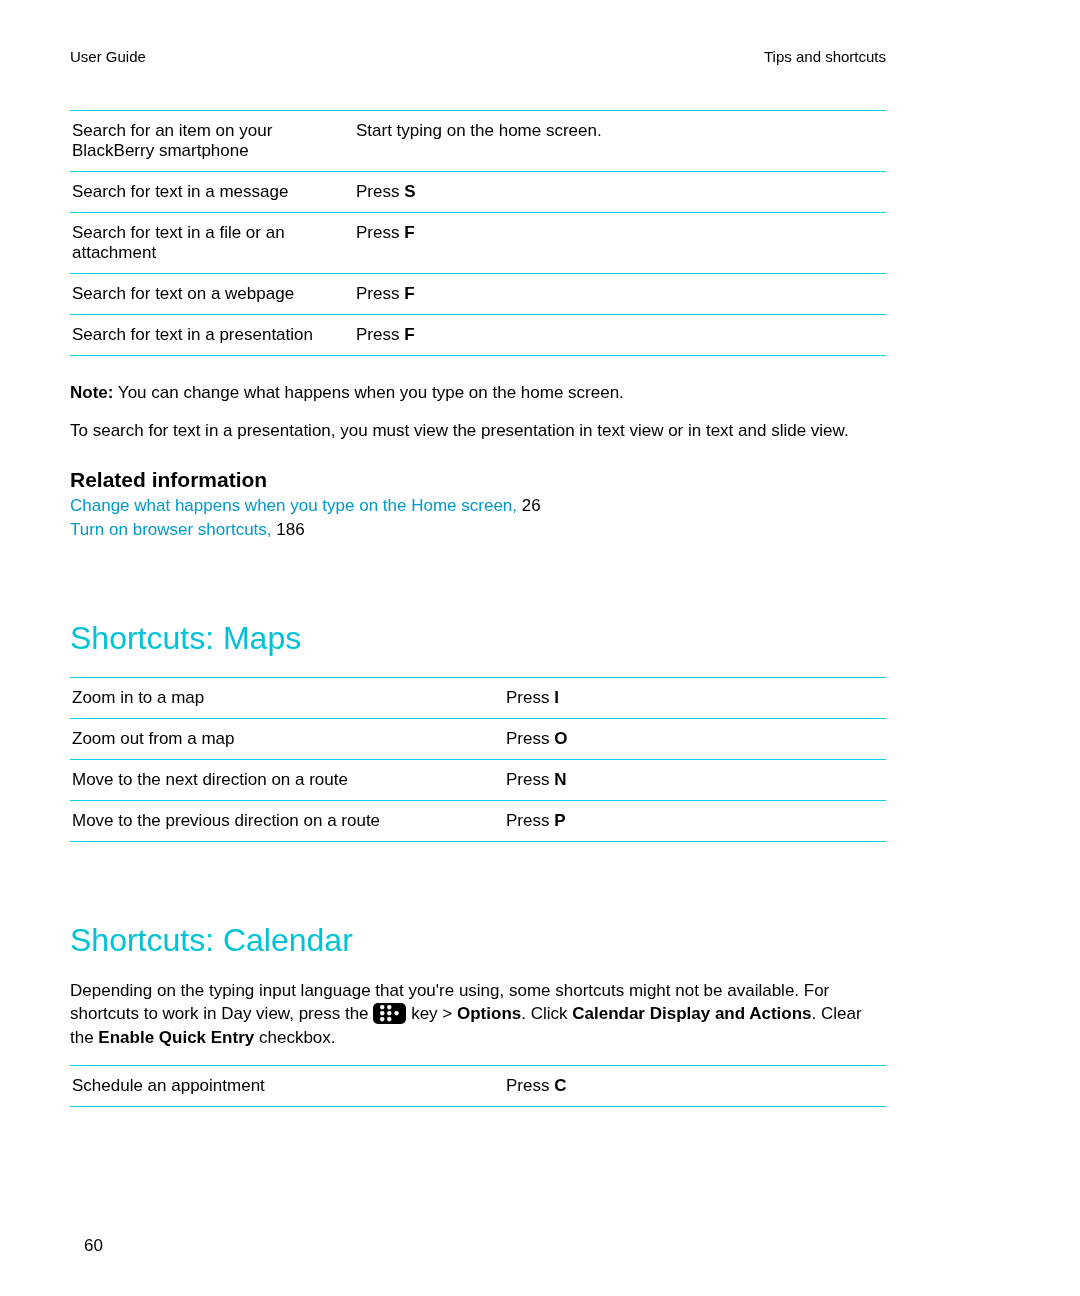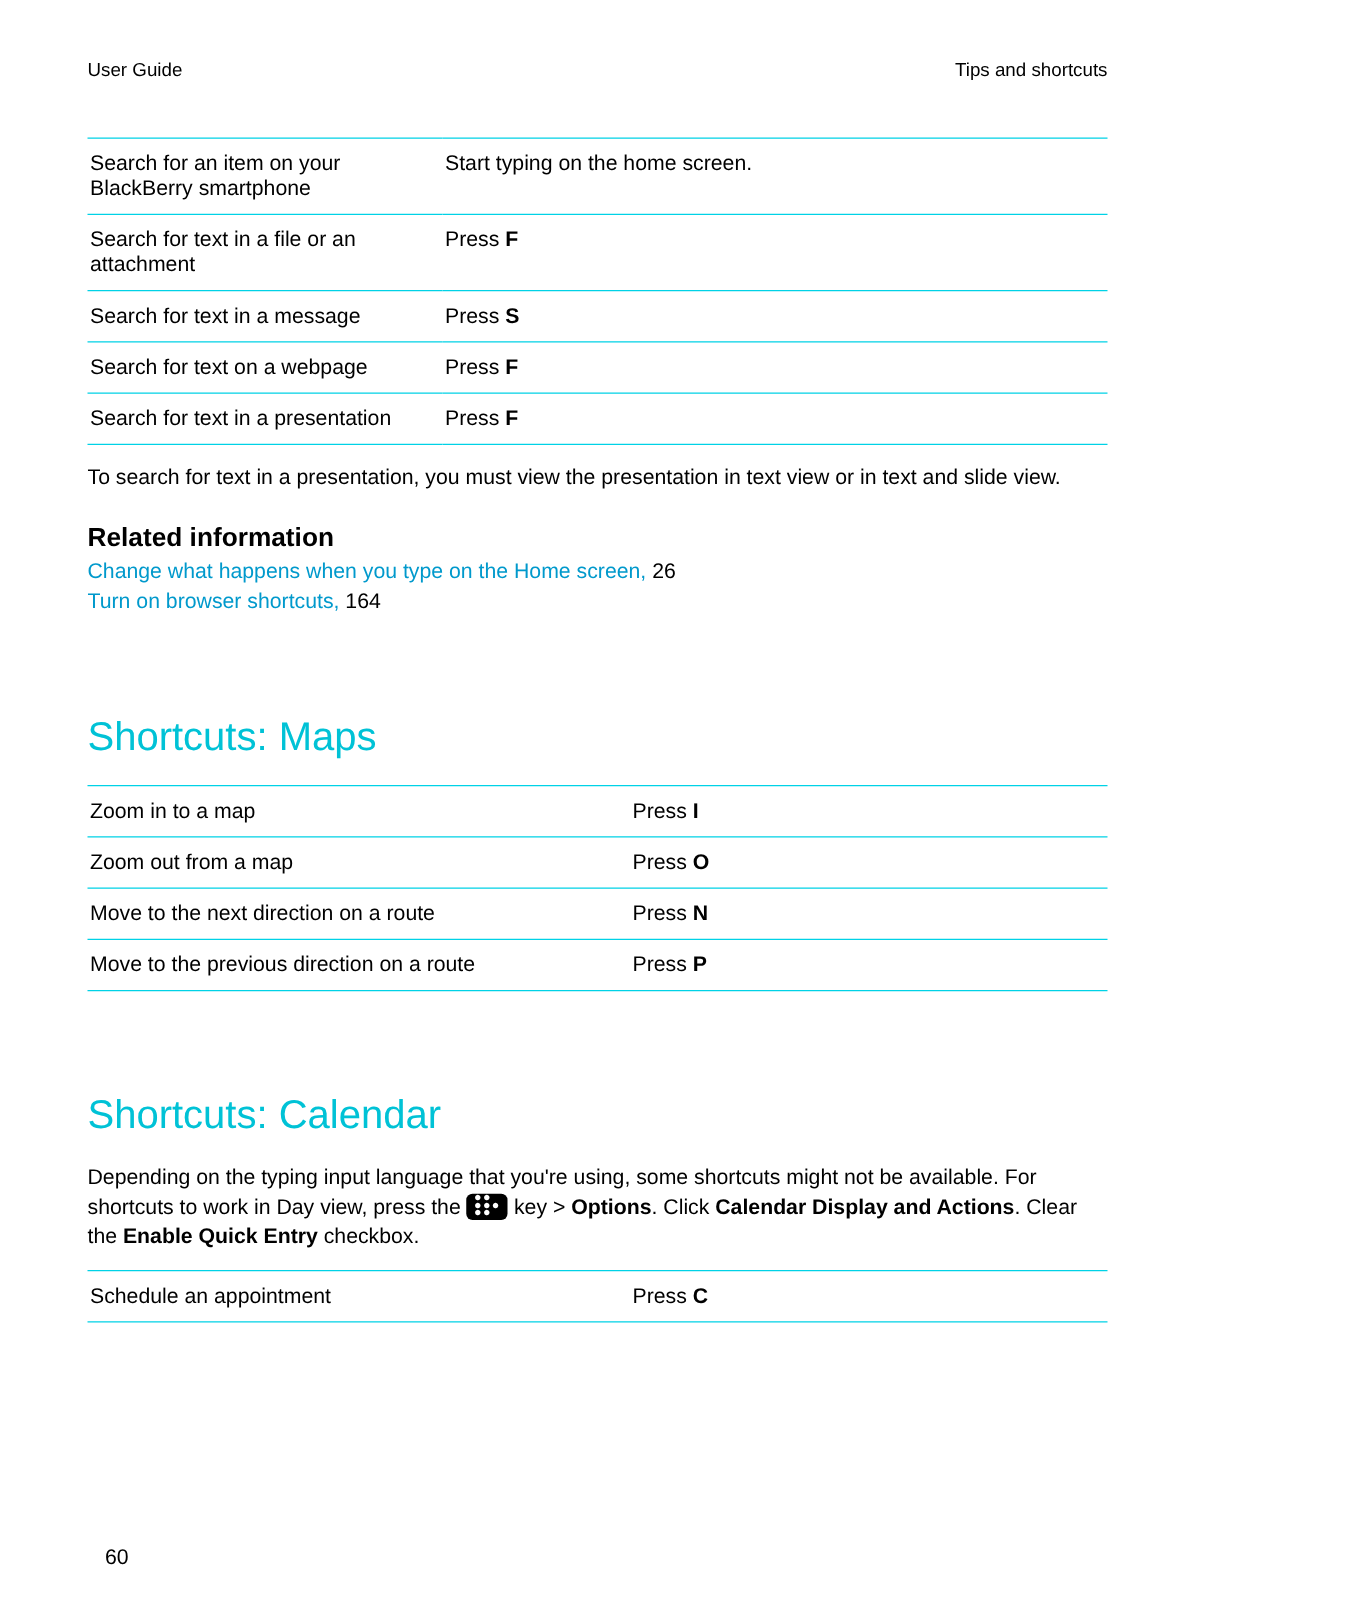--- a/index.html
+++ b/index.html
@@ -105,46 +105,49 @@
     <span>Tips and shortcuts</span>
   </div>
 
   <table class="table">
     <tbody>
         <tr>
       <td class="col-left-wide">Search for an item on your BlackBerry smartphone</td>
       <td><span>Start typing on the home screen.</span><b></b></td>
     </tr>
     <tr>
+      <td class="col-left-wide">Search for text in a message</td>
+      <td><span>Press </span><b>S</b></td>
+    </tr>
+    <tr>
       <td class="col-left-wide">Search for text in a file or an attachment</td>
       <td><span>Press </span><b>F</b></td>
-    </tr>
-    <tr>
-      <td class="col-left-wide">Search for text in a message</td>
-      <td><span>Press </span><b>S</b></td>
     </tr>
     <tr>
       <td class="col-left-wide">Search for text on a webpage</td>
       <td><span>Press </span><b>F</b></td>
     </tr>
     <tr>
       <td class="col-left-wide">Search for text in a presentation</td>
       <td><span>Press </span><b>F</b></td>
     </tr>
   </tbody>
     </table>
 
+  <div class="note">
+    <b>Note:</b><span> You can change what happens when you type on the home screen.</span>
+  </div>
   <div class="para">To search for text in a presentation, you must view the presentation in text view or in text and slide view.</div>
 
   <div class="related-heading">Related information</div>
   <div class="link-line">
     <a class="link">Change what happens when you type on the Home screen,</a><span> 26</span>
   </div>
   <div class="link-line">
-    <a class="link">Turn on browser shortcuts,</a><span> 164</span>
+    <a class="link">Turn on browser shortcuts,</a><span> 186</span>
   </div>
 
   <h1>Shortcuts: Maps</h1>
 
   <table class="table" style="margin-top:15px;">
     <tbody>
         <tr>
       <td class="col-left-half">Zoom in to a map</td>
       <td><span>Press </span><b>I</b></td>
     </tr>

